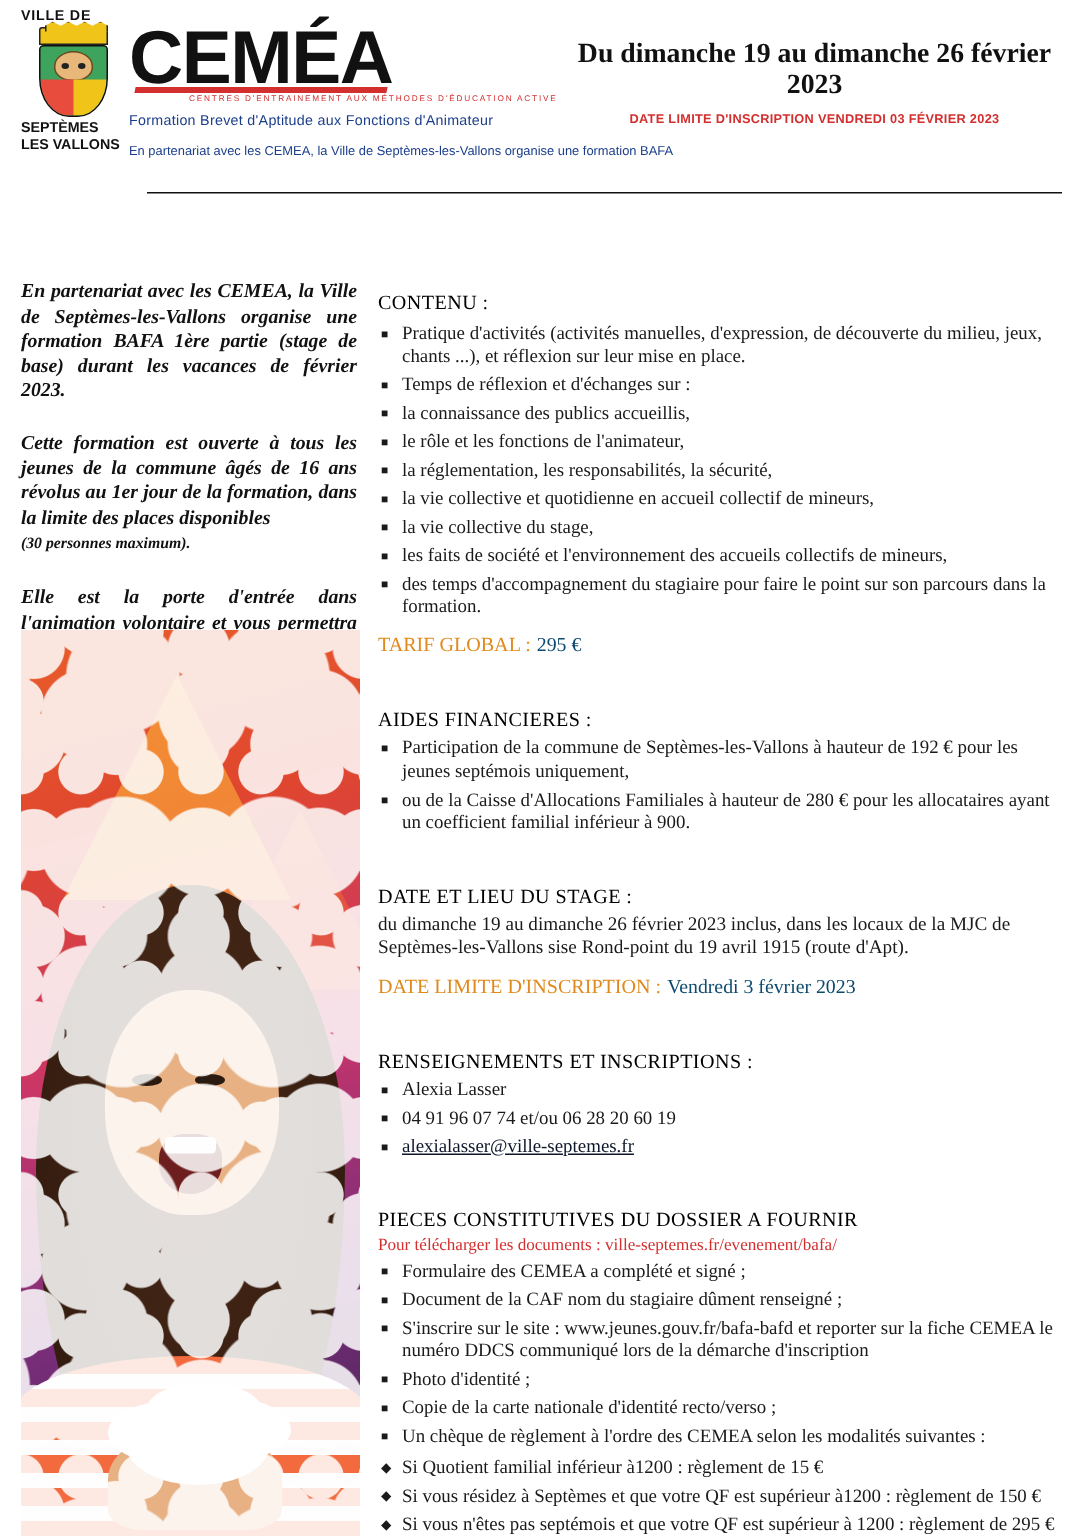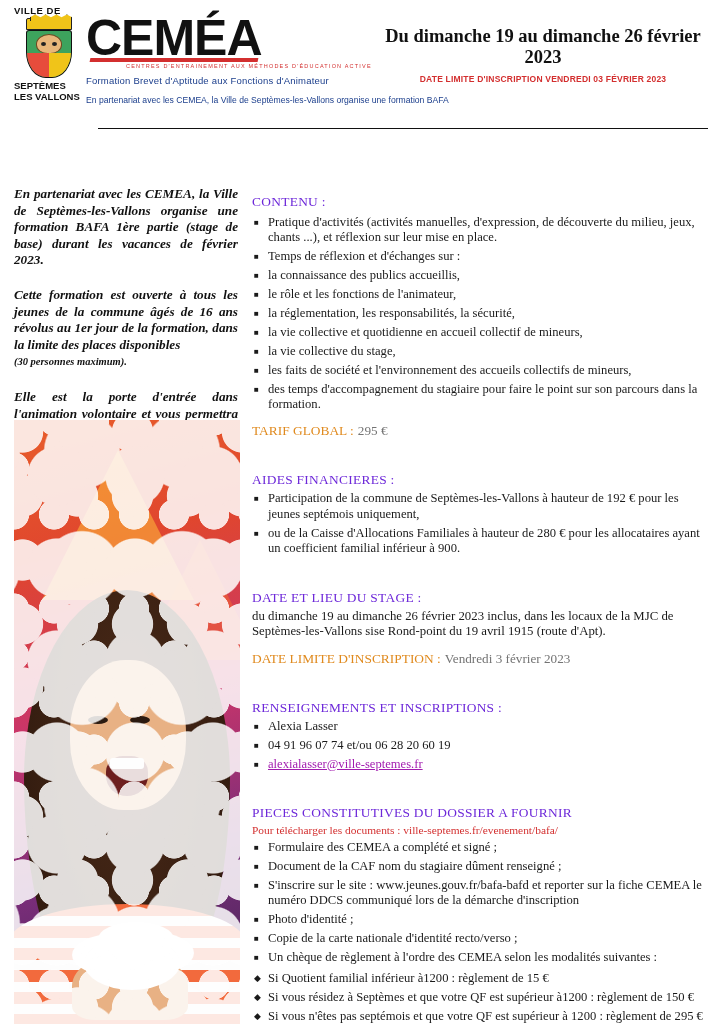--- a/index.html
+++ b/index.html
@@ -214,32 +214,32 @@
     opacity:.85;
   }
 
   
   .right-col {
     position:absolute; left:252px; top:44px; right:14px;
   }
   .sec-title {
     font-family:"Liberation Serif", serif;
     font-size:13.4px;
-    color:#6d28d9;
+    color:#000000;
     letter-spacing:.3px;
     margin:0 0 5px 0;
   }
   .sec-title.tight { margin-bottom:3px;margin-top:33px; }
   .inline-title {
     font-family:"Liberation Serif", serif;
     font-size:13.4px; color:#e08a1e;
   }
   .inline-val {
     font-family:"Liberation Serif", serif;
-    font-size:13.2px; color:#737373;
+    font-size:13.2px; color:#0c4a6e;
   }
   ul.bul {
     list-style:none; margin:0 0 6px 0; padding:0;
   }
   ul.bul > li {
     position:relative;
     padding-left:16px;
     margin:0 0 3.5px 0;
     font-size:12.6px;
     line-height:15.4px;
@@ -247,21 +247,21 @@
     text-align:left;
   }
   ul.bul > li::before {
     content:"\25A0";
     position:absolute; left:2px; top:0;
     font-size:8px; color:#1a1a1a;
   }
   ul.bul.diamond > li::before { content:"\25C6"; font-size:9px; top:0px; }
   .para { font-size:12.8px; line-height:15.6px; margin:0 0 6px 0; }
   .blue-link {
-    color:#a21caf; text-decoration:underline; font-size:12.6px;
+    color:#0f172a; text-decoration:underline; font-size:12.6px;
   }
   .red-note {
     color:#d32f2f; font-size:11.4px; margin:1px 0 4px 0;
     font-family:"Liberation Serif", serif;
   }
   .blk { margin-bottom:9px; }
 </style>
 </head>
 <body>
 

